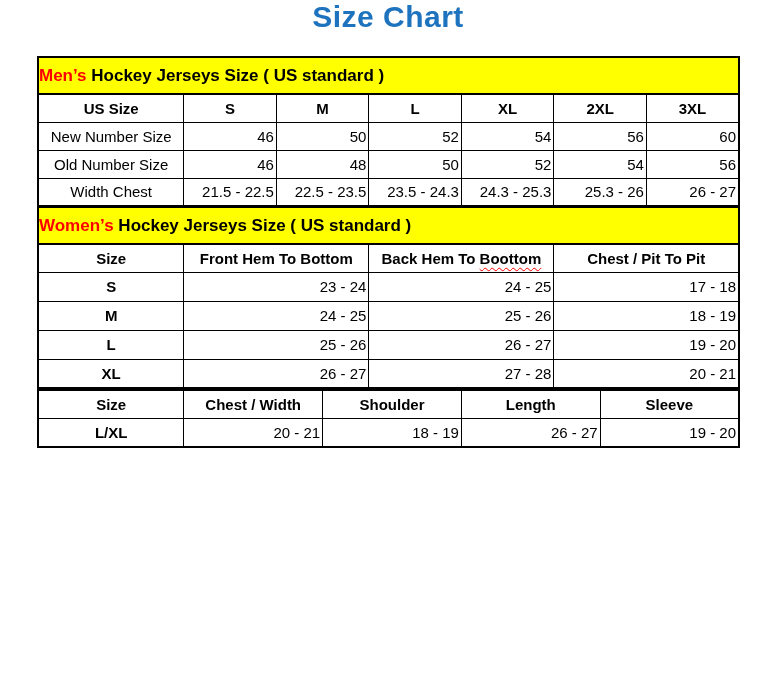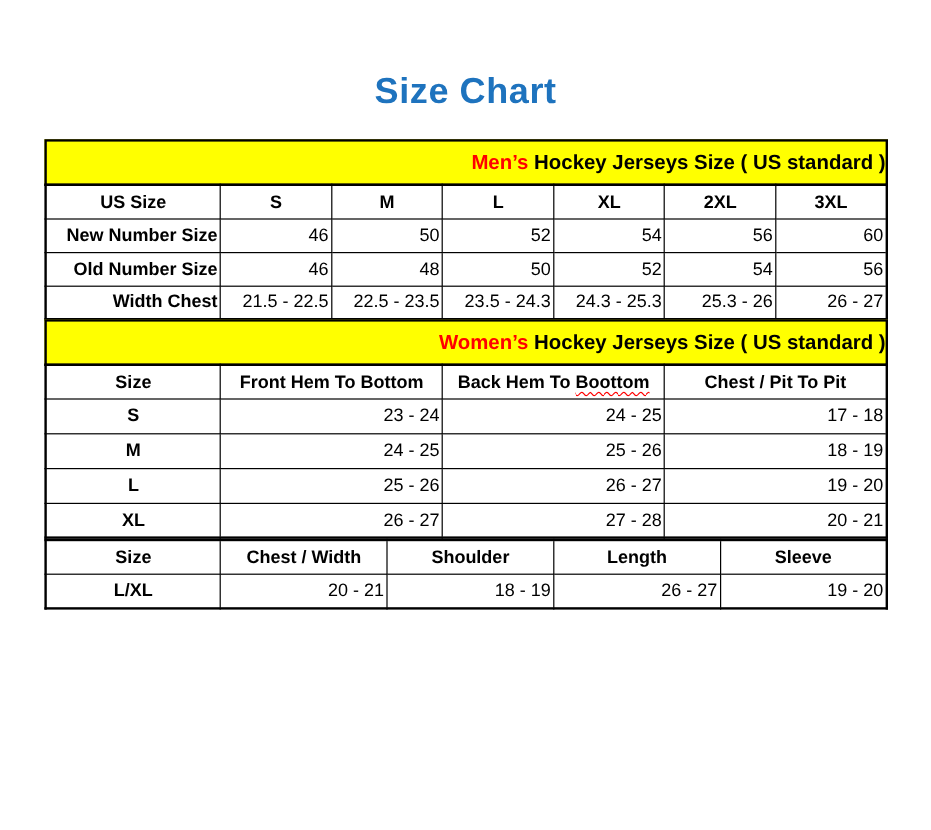--- a/index.html
+++ b/index.html
@@ -5,35 +5,34 @@
   * { margin: 0; padding: 0; box-sizing: border-box; }
   html, body { background: #ffffff; }
   body {
     width: 776px;
     height: 692px;
     font-family: "Liberation Sans", "DejaVu Sans", sans-serif;
     color: #000;
     overflow: hidden;
   }
   .page-title {
-    margin-top: 60px;
     text-align: center;
     font-size: 30px;
     font-weight: bold;
     color: var(--title-blue, #1e73be);
     letter-spacing: 0.5px;
   }
   .chart-wrap {
     margin: 22px 36px 0 37px;
     width: 703px;
   }
   .banner {
     border: 2px solid #000;
     background: var(--banner-yellow, #ffff00);
-    text-align: right;
+    text-align: left;
     font-weight: bold;
     font-size: 17px;
     height: 39px;
     line-height: 36px;
   }
   .banner + table { margin-top: -2px; }
   section + section .banner { margin-top: -1px; }
   .banner-sm { height: 31px; line-height: 28px; }
   .banner-accent { color: var(--accent-red, #ff0000); }
   table {
@@ -47,21 +46,21 @@
     text-align: center;
     vertical-align: middle;
     font-size: 15px;
     padding: 0 2px;
   }
   table { border: 2px solid #000; }
   thead th { font-weight: bold; height: 28px; }
   tbody th { font-weight: bold; }
   tbody td { font-weight: normal; text-align: right; }
   .mens tbody tr  { height: 28px; }
-  .mens tbody th  { font-weight: bold; text-align: right; }
+  .mens tbody th  { font-weight: normal; }
   .womens tbody tr { height: 29px; }
   .youth tbody tr  { height: 29px; }
   .squiggle {
     text-decoration-line: underline;
     text-decoration-style: wavy;
     text-decoration-color: var(--accent-red, #ff0000);
     text-decoration-thickness: 1px;
     text-underline-offset: 3px;
   }
 </style>

